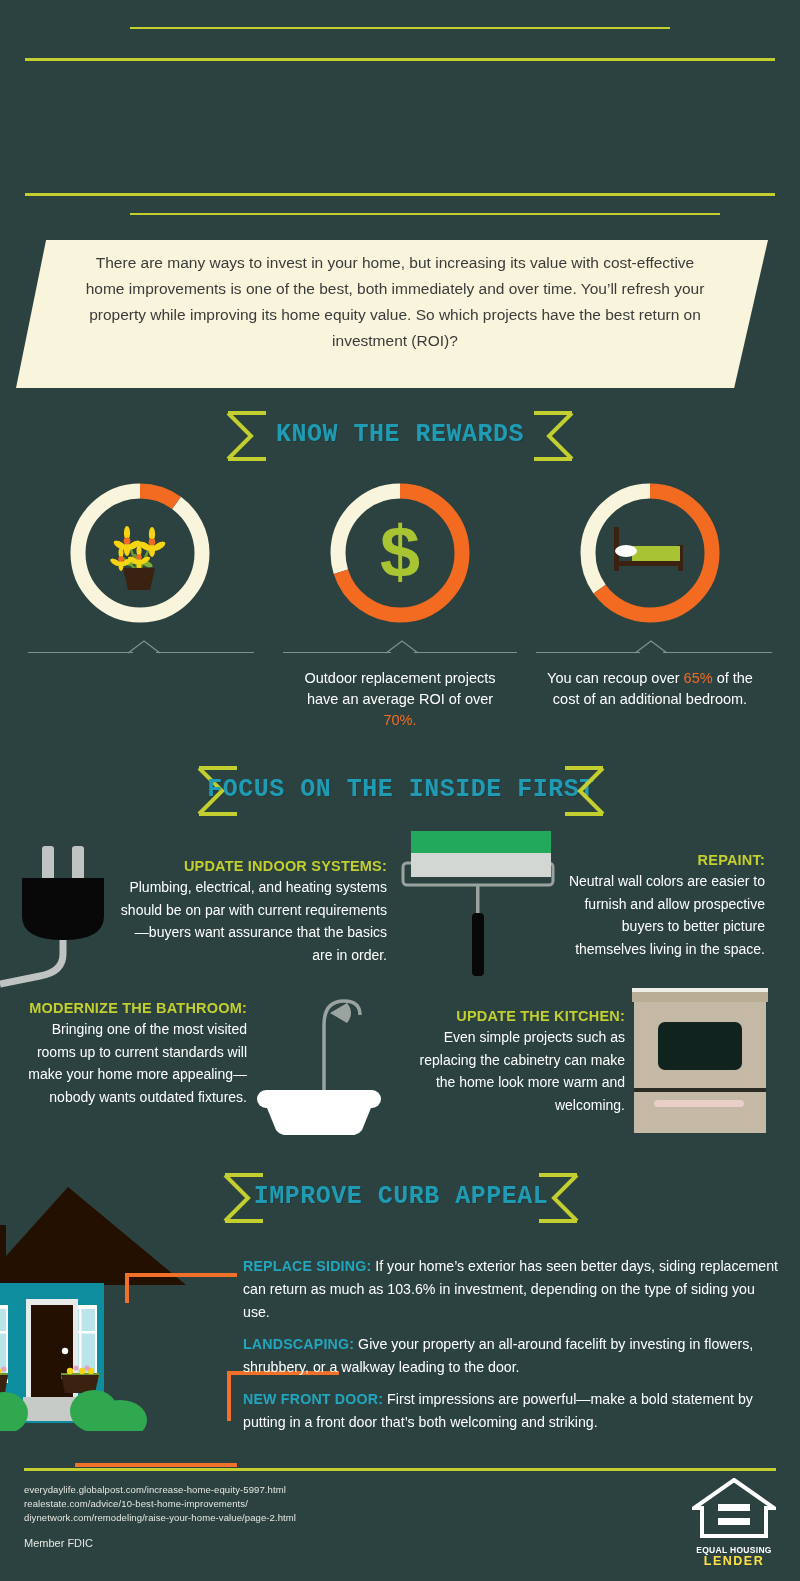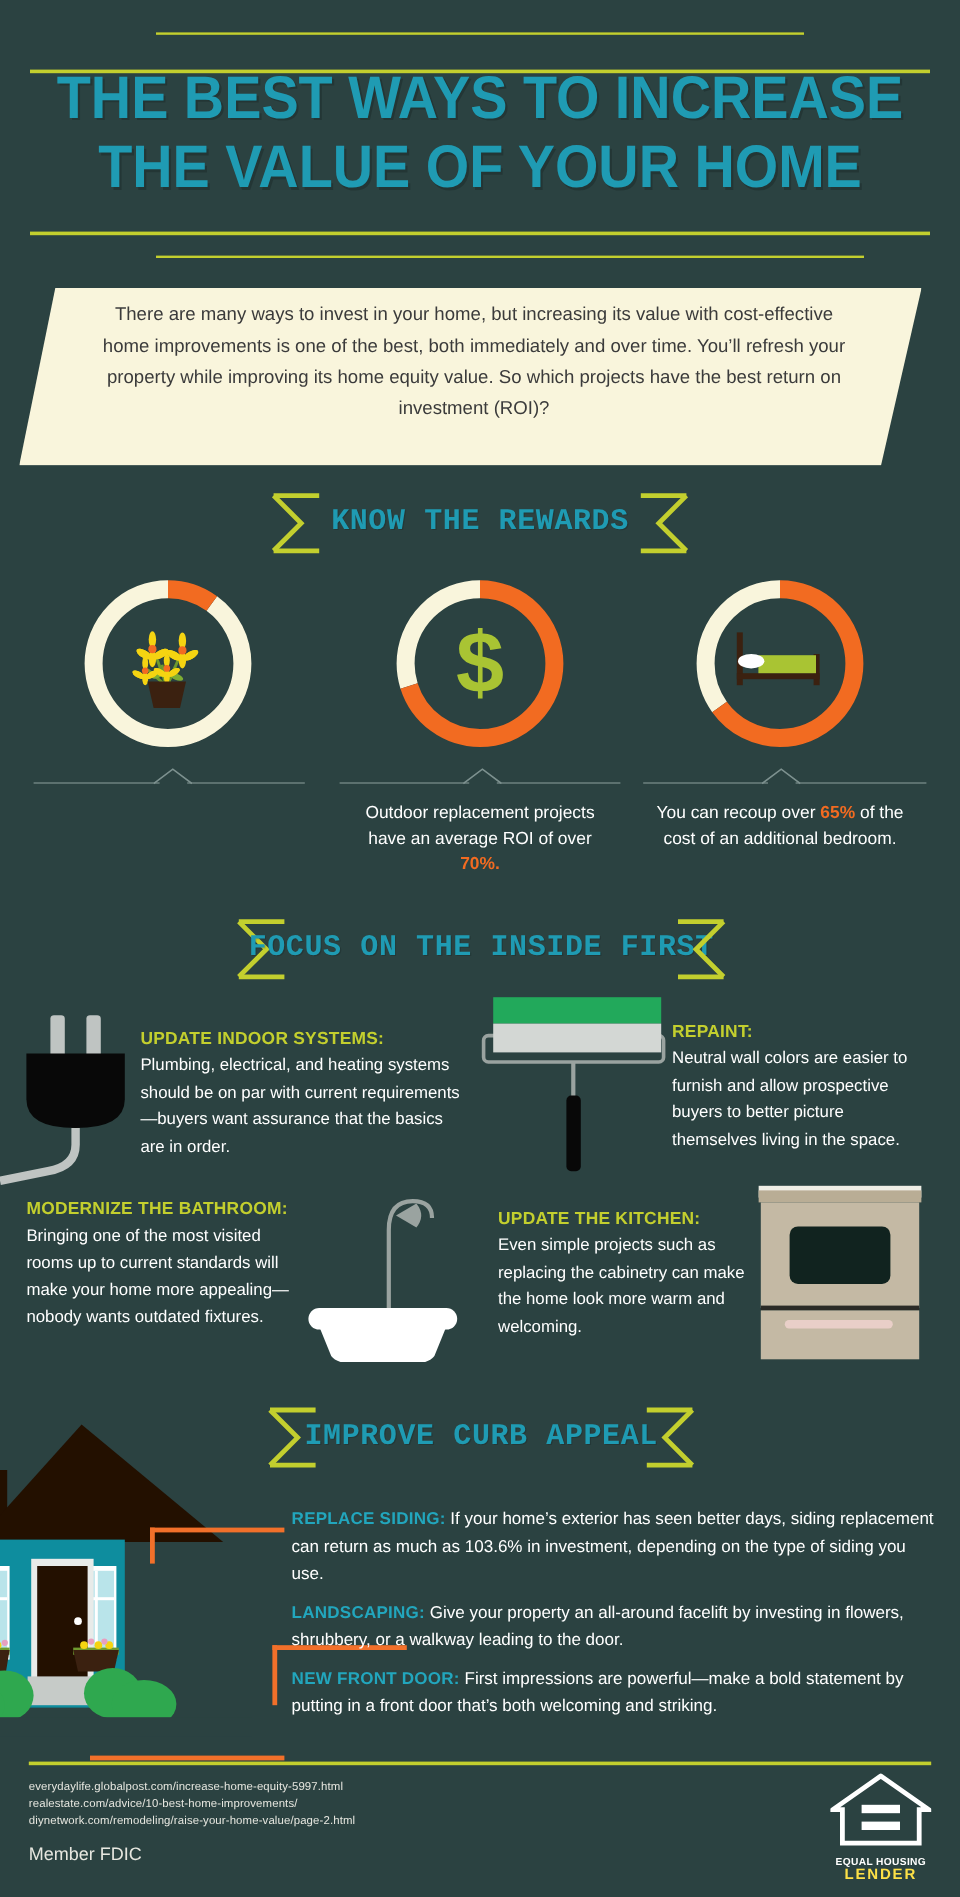--- a/index.html
+++ b/index.html
@@ -107,40 +107,40 @@
     justify-content: center;
   }
   .stat-caption {
     position: absolute;
     text-align: center;
     color: #ffffff;
     font-size: 14.5px;
     line-height: 21px;
     width: 210px;
   }
-  .hl-orange { color: #f26b21; font-weight: bold; }
+  .hl-orange { color: #f26b21; font-weight: normal; }
 
   .tick-line { position: absolute; height: 1px; background: #7d918f; }
   .tick-peak { position: absolute; }
 
   
   .blk-title {
     color: #c3cf2e;
     font-family: "Liberation Sans Narrow", "Liberation Sans", sans-serif;
     font-weight: bold;
     font-size: 14.5px;
     letter-spacing: 0.2px;
     margin-bottom: 2px;
   }
   .blk-body {
     color: #ffffff;
     font-size: 14px;
     line-height: 22.5px;
   }
-  .text-blk { position: absolute; }
+  .text-blk { position: absolute; text-align: right; }
 
   
   .curb-item { position: absolute; color:#ffffff; font-size:14.2px; line-height:23px; }
   .curb-label {
     color: #22a6bd;
     font-family: "Liberation Sans Narrow", "Liberation Sans", sans-serif;
     font-weight: bold;
     letter-spacing: 0.2px;
   }
   .leader { position: absolute; background: #f2702a; }
@@ -153,21 +153,21 @@
     color: #e7e7e0;
     font-size: 9.5px;
     line-height: 14px;
     letter-spacing: 0.1px;
   }
   .member-fdic {
     position: absolute;
     left: 24px;
     top: 1537px;
     color: #e7e7e0;
-    font-size: 15px;
+    font-size: 11px;
   }
   .ehl {
     position: absolute;
     left: 692px;
     top: 1478px;
     width: 84px;
     text-align: center;
   }
   .ehl-t1 {
     color:#ffffff;
@@ -187,24 +187,20 @@
   }
 </style>
 </head>
 <body>
 
 <div id="page">
 
   <div class="rule thin" style="left:130px; top:27px; width:540px;"></div>
   <div class="rule" style="left:25px; top:58px; width:750px;"></div>
 
-  <div class="title-block">
-    <div class="title-line">THE BEST WAYS TO INCREASE</div>
-    <div class="title-line">THE VALUE OF YOUR HOME</div>
-  </div>
 
   <div class="rule" style="left:25px; top:193px; width:750px;"></div>
   <div class="rule thin" style="left:130px; top:213px; width:590px;"></div>
 
   <div class="intro-box"></div>
   <div class="intro-text">There are many ways to invest in your home, but increasing its value with cost-effective home improvements is one of the best, both immediately and over time. You’ll refresh your property while improving its home equity value. So which projects have the best return on investment (ROI)?</div>
 
   <div class="banner" style="left:225px; top:410px; width:350px;">
     <div class="chev" style="left:0;">
       <svg width="42" height="52" viewBox="0 0 42 52">

